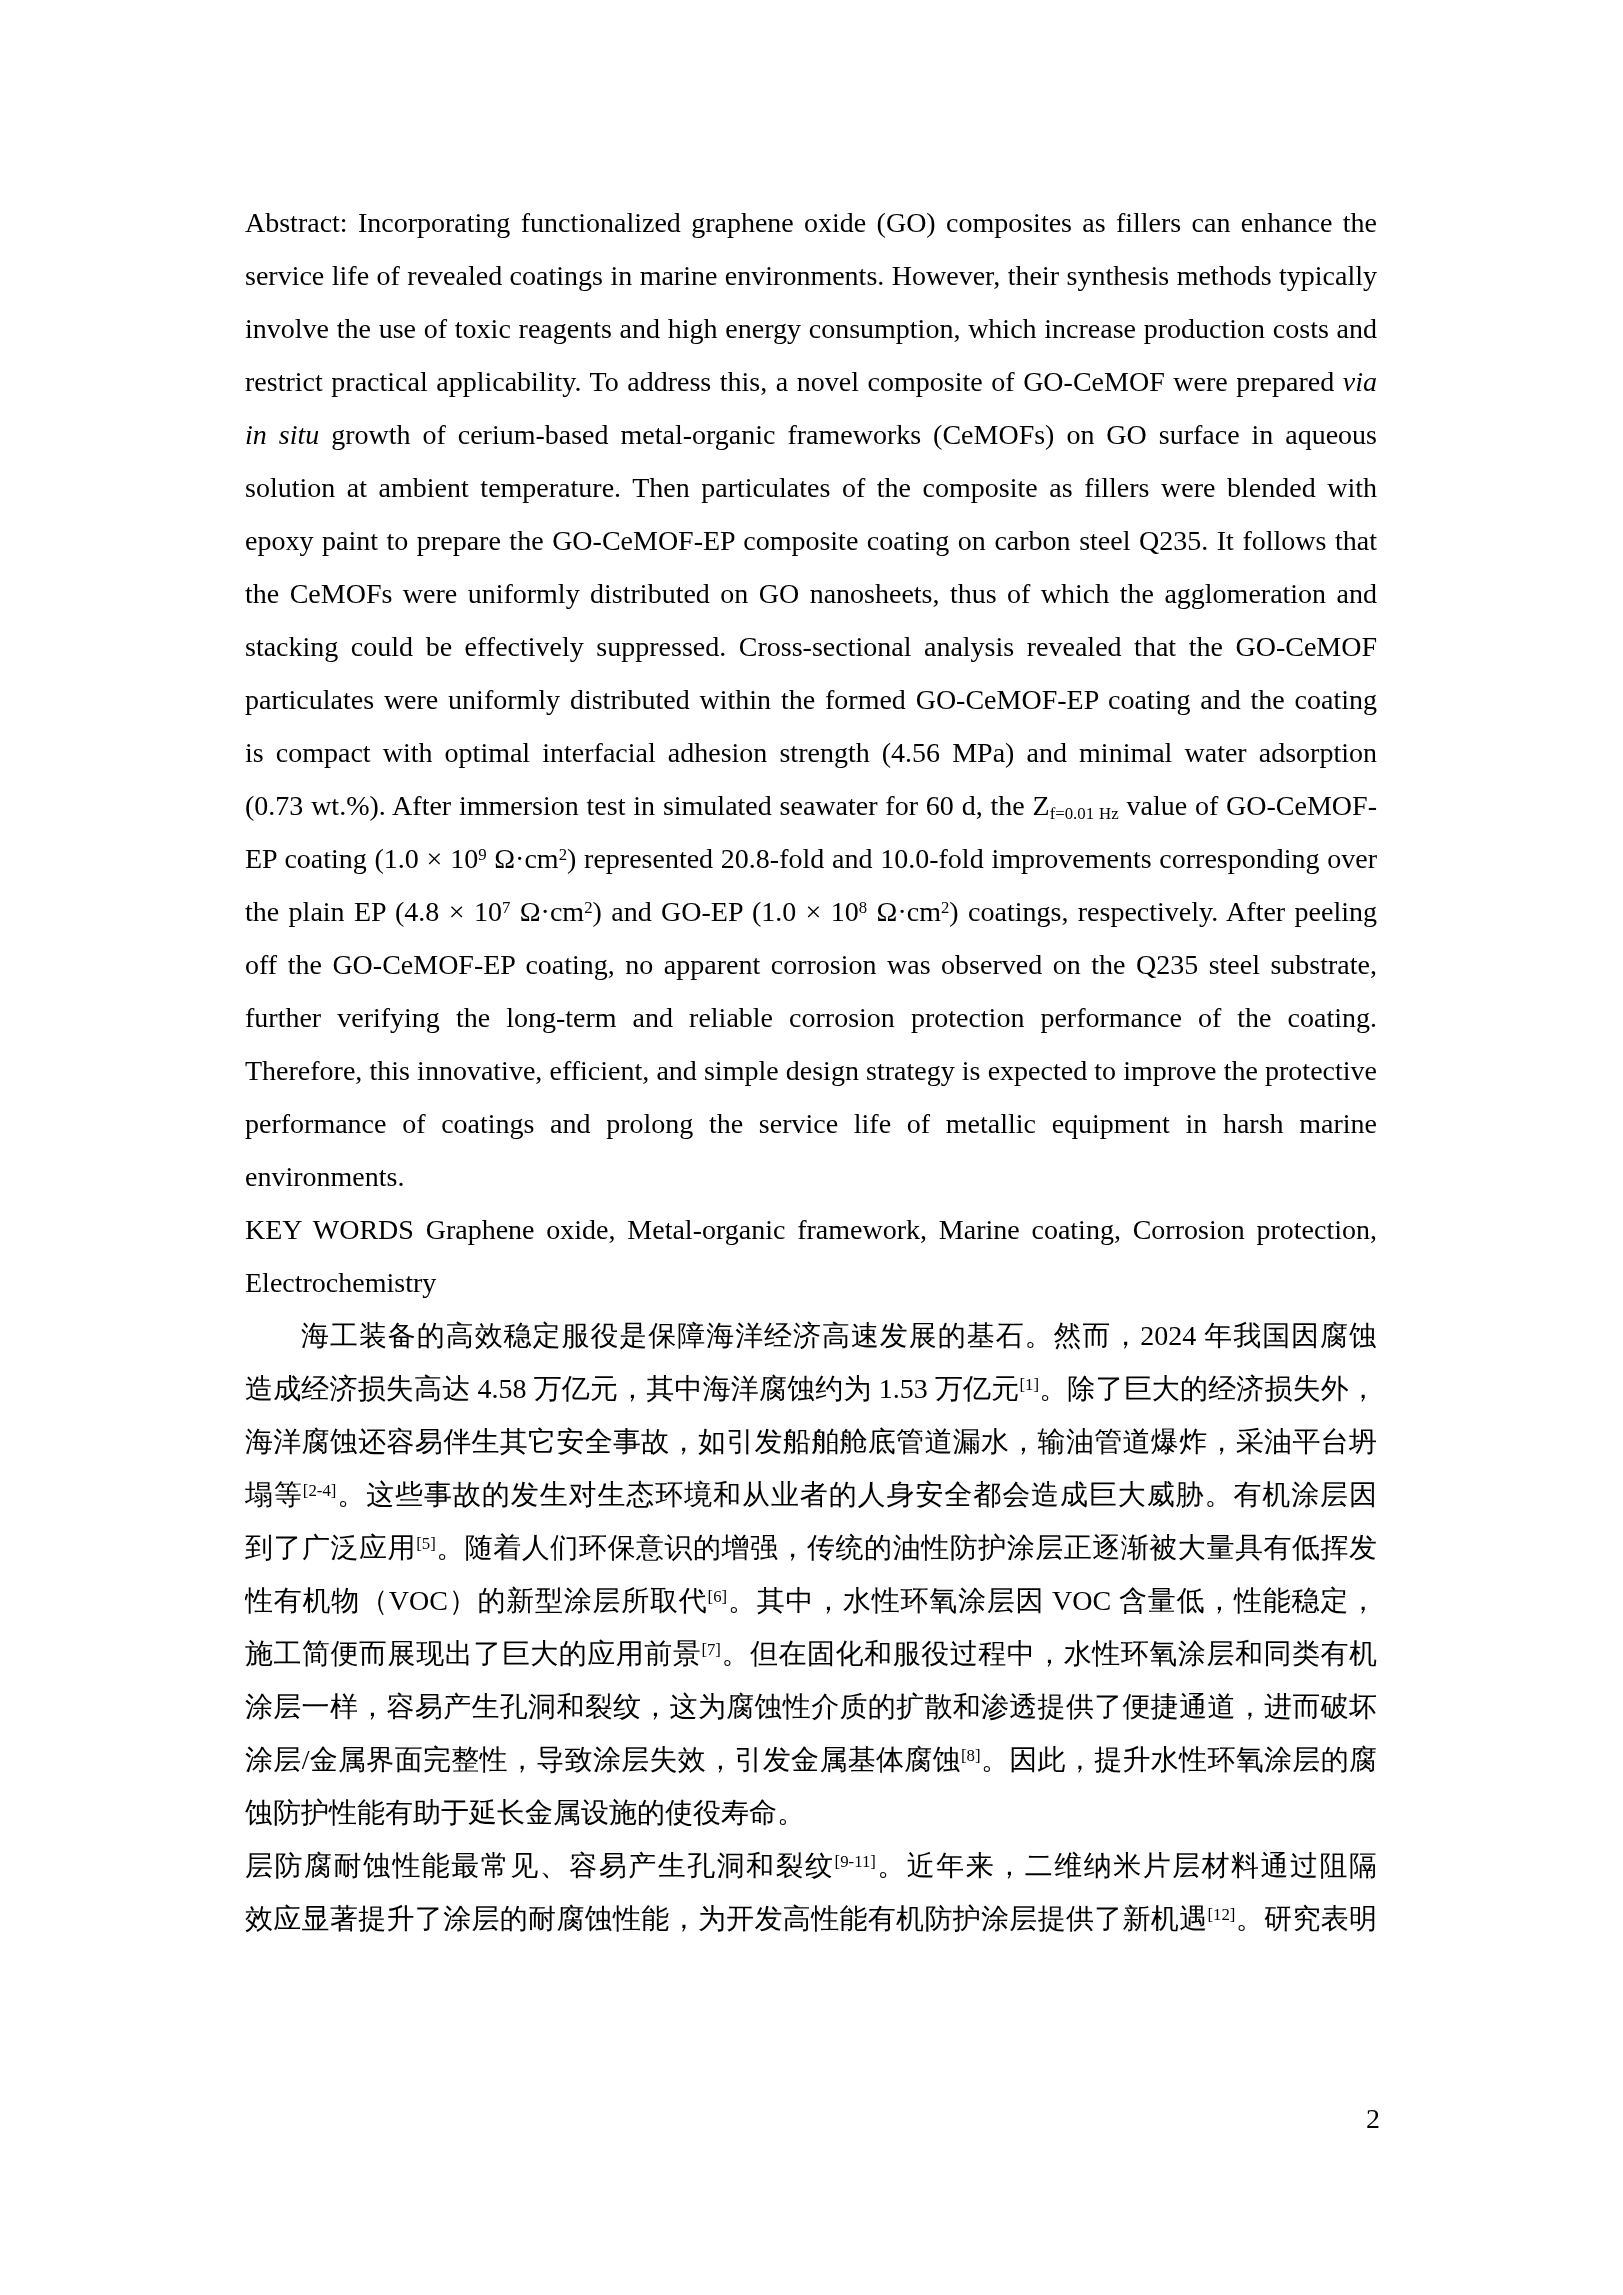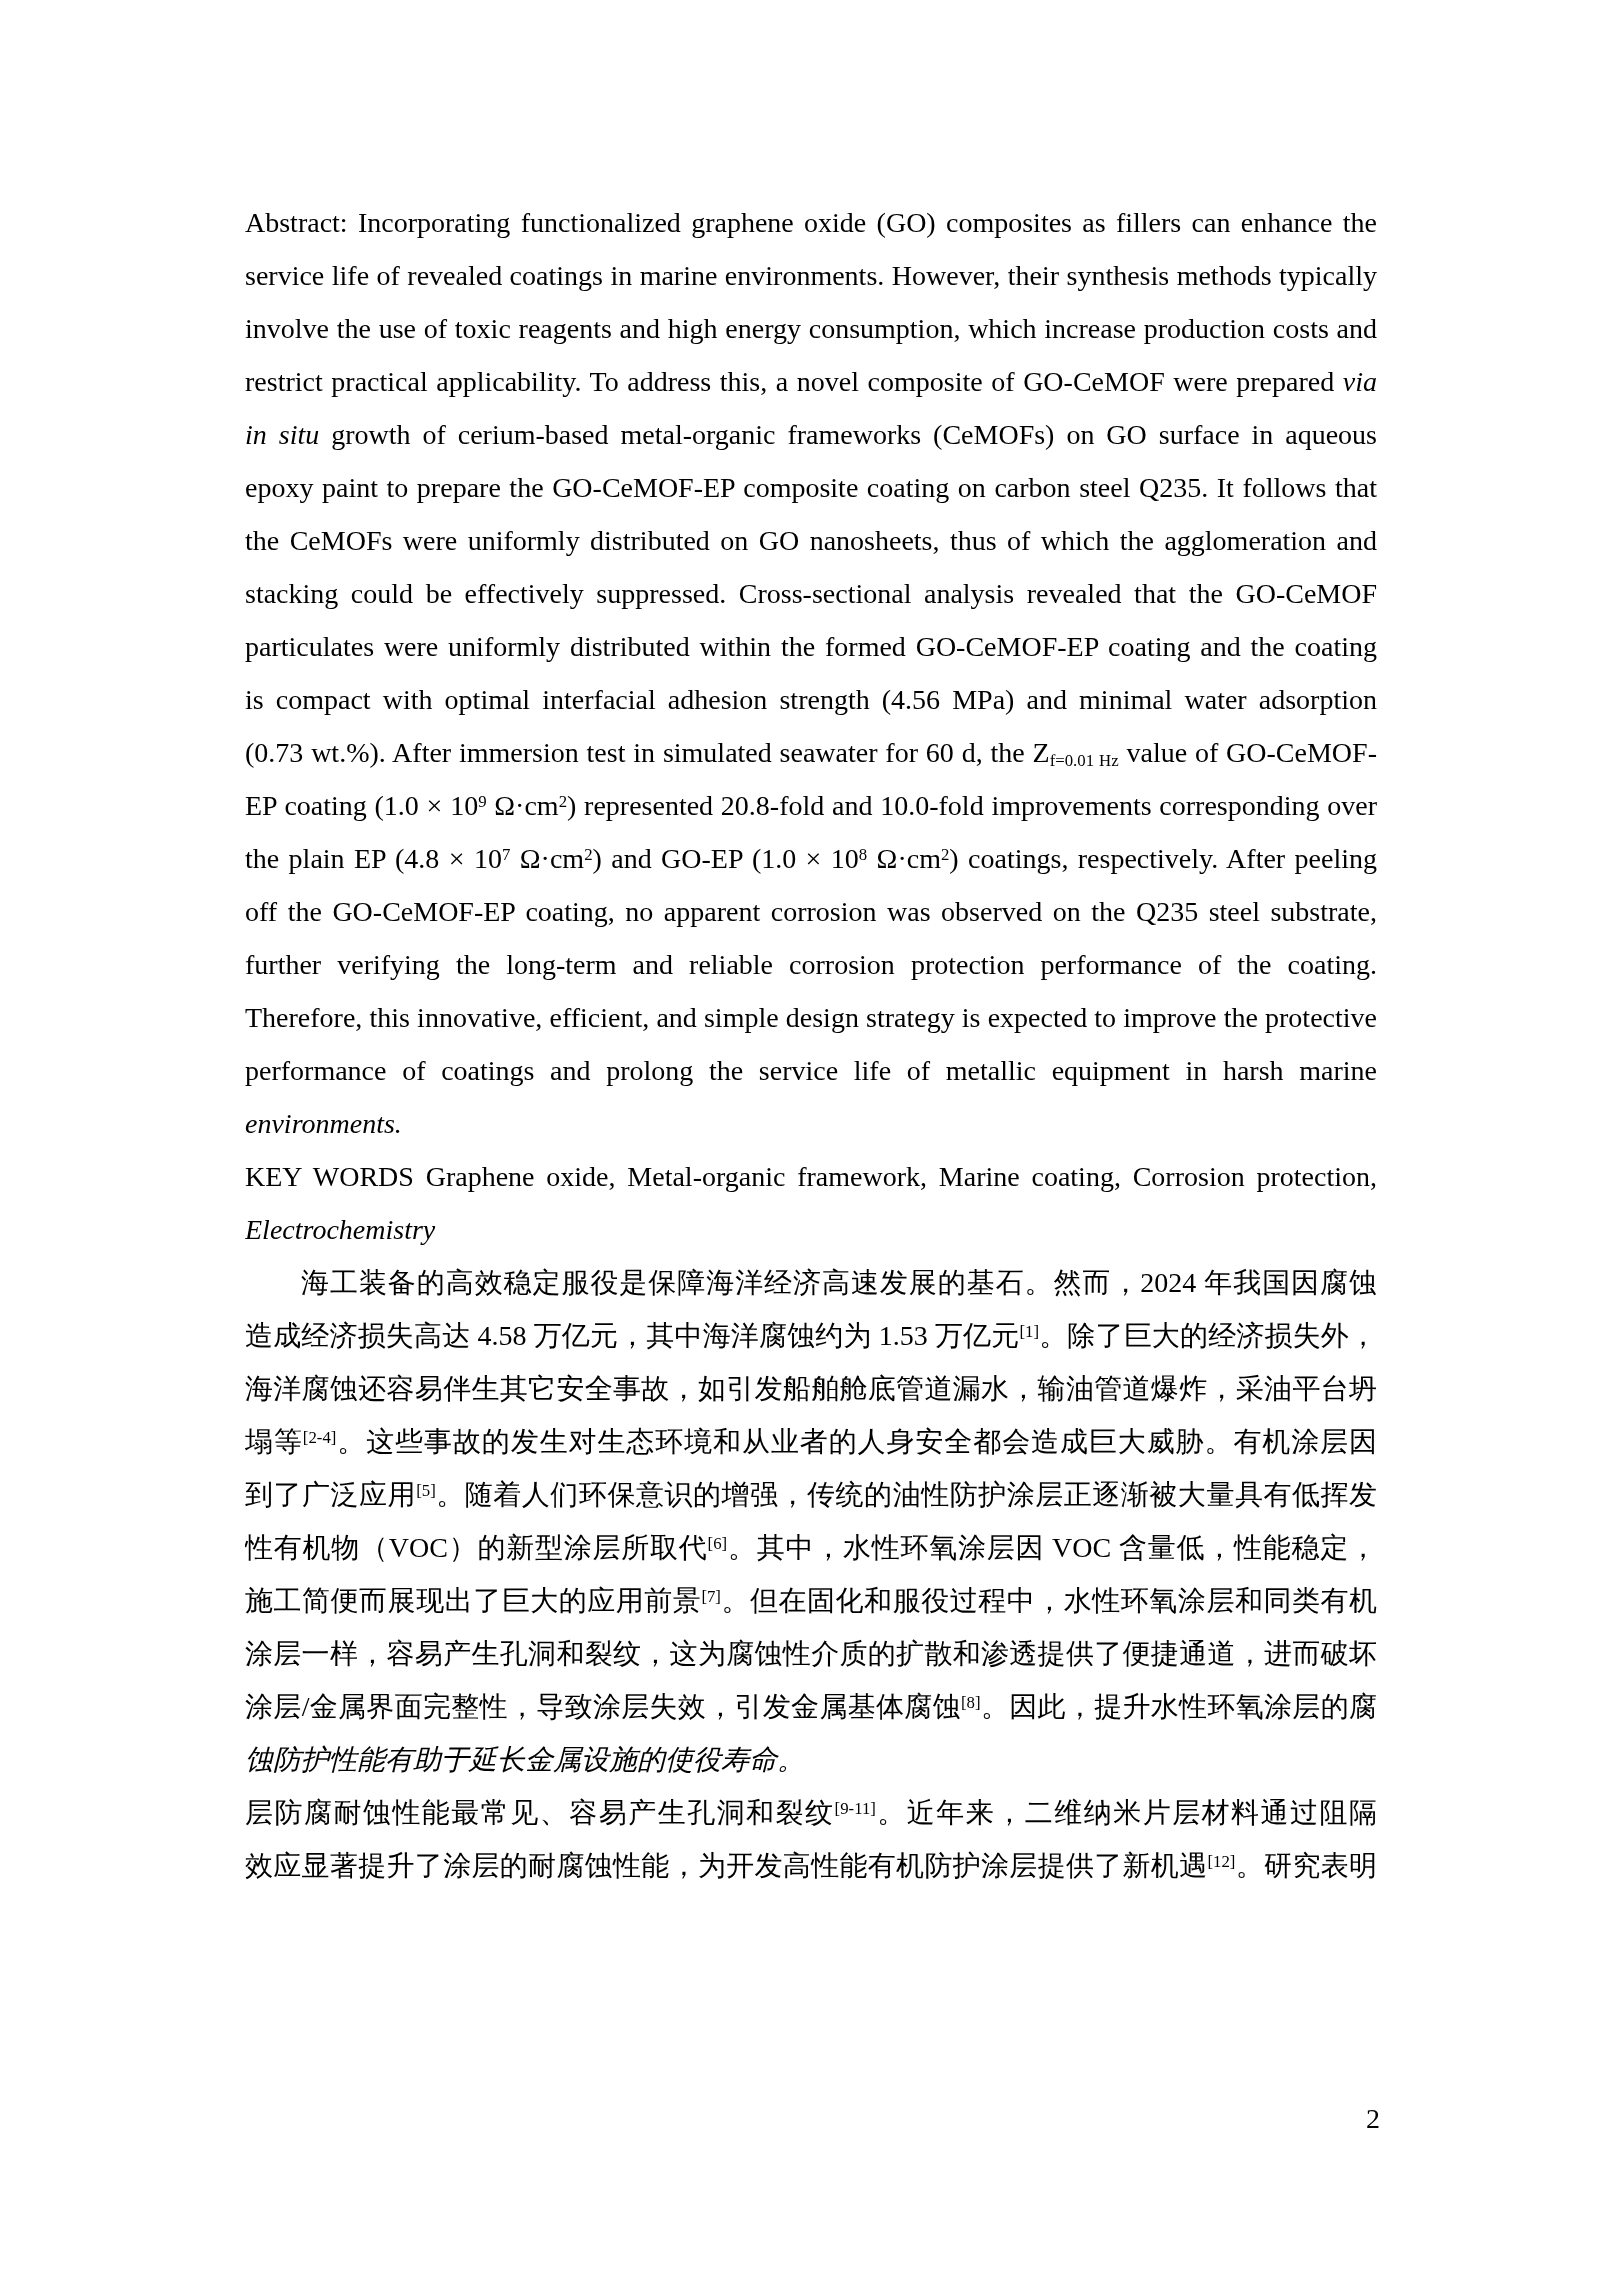--- a/index.html
+++ b/index.html
@@ -24,21 +24,20 @@
   .paragraph { margin: 0; padding: 0; }
   .line {
     height: 53px;
     overflow: hidden;
     text-align: justify;
     text-align-last: justify;
   }
   .line.flush {
     text-align: center;
     text-align-last: left;
-    font-style: italic;
   }
   .line.indent { text-indent: 56px; }
   .line em { font-style: italic; }
   .line sup, .footer sup {
     font-size: 0.6em;
     line-height: 0;
     vertical-align: baseline;
     position: relative;
     top: -0.5em;
   }
@@ -62,20 +61,21 @@
 <body>
 
 <div class="page">
   <div class="content" id="content">
       <div class="paragraph">
         <div class="line"><span>Abstract: Incorporating functionalized graphene oxide (GO) composites as fillers can enhance the</span></div>
         <div class="line"><span>service life of revealed coatings in marine environments. However, their synthesis methods typically</span></div>
         <div class="line"><span>involve the use of toxic reagents and high energy consumption, which increase production costs and</span></div>
         <div class="line"><span>restrict practical applicability. To address this, a novel composite of GO-CeMOF were prepared </span><em>via</em></div>
         <div class="line"><em>in situ</em><span> growth of cerium-based metal-organic frameworks (CeMOFs) on GO surface in aqueous</span></div>
+        <div class="line"><span>solution at ambient temperature. Then particulates of the composite as fillers were blended with</span></div>
         <div class="line"><span>epoxy paint to prepare the GO-CeMOF-EP composite coating on carbon steel Q235. It follows that</span></div>
         <div class="line"><span>the CeMOFs were uniformly distributed on GO nanosheets, thus of which the agglomeration and</span></div>
         <div class="line"><span>stacking could be effectively suppressed. Cross-sectional analysis revealed that the GO-CeMOF</span></div>
         <div class="line"><span>particulates were uniformly distributed within the formed GO-CeMOF-EP coating and the coating</span></div>
         <div class="line"><span>is compact with optimal interfacial adhesion strength (4.56 MPa) and minimal water adsorption</span></div>
         <div class="line"><span>(0.73 wt.%). After immersion test in simulated seawater for 60 d, the Z</span><sub>f=0.01 Hz</sub><span> value of GO-CeMOF-</span></div>
         <div class="line"><span>EP coating (1.0 × 10</span><sup>9</sup><span> Ω·cm</span><sup>2</sup><span>) represented 20.8-fold and 10.0-fold improvements corresponding over</span></div>
         <div class="line"><span>the plain EP (4.8 × 10</span><sup>7</sup><span> Ω·cm</span><sup>2</sup><span>) and GO-EP (1.0 × 10</span><sup>8</sup><span> Ω·cm</span><sup>2</sup><span>) coatings, respectively. After peeling</span></div>
         <div class="line"><span>off the GO-CeMOF-EP coating, no apparent corrosion was observed on the Q235 steel substrate,</span></div>
         <div class="line"><span>further verifying the long-term and reliable corrosion protection performance of the coating.</span></div>

